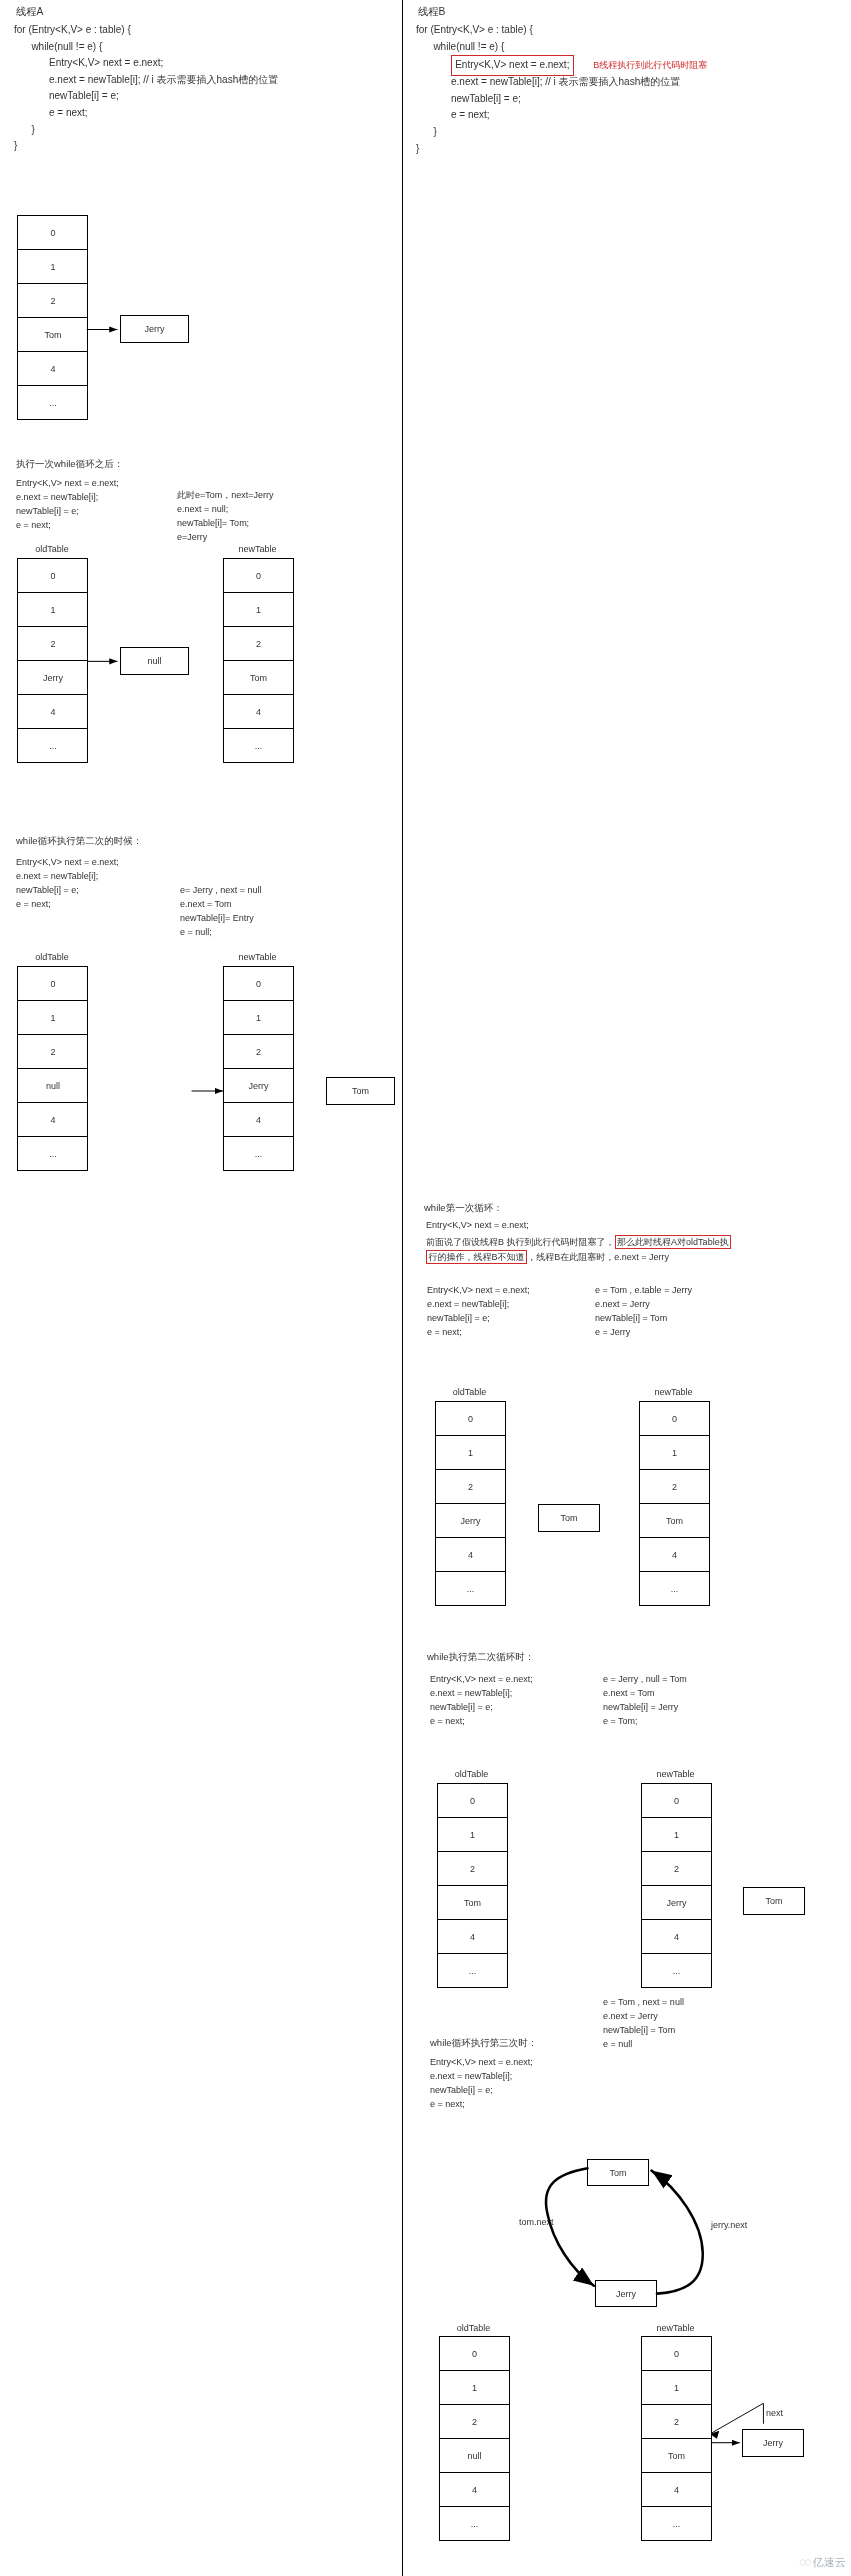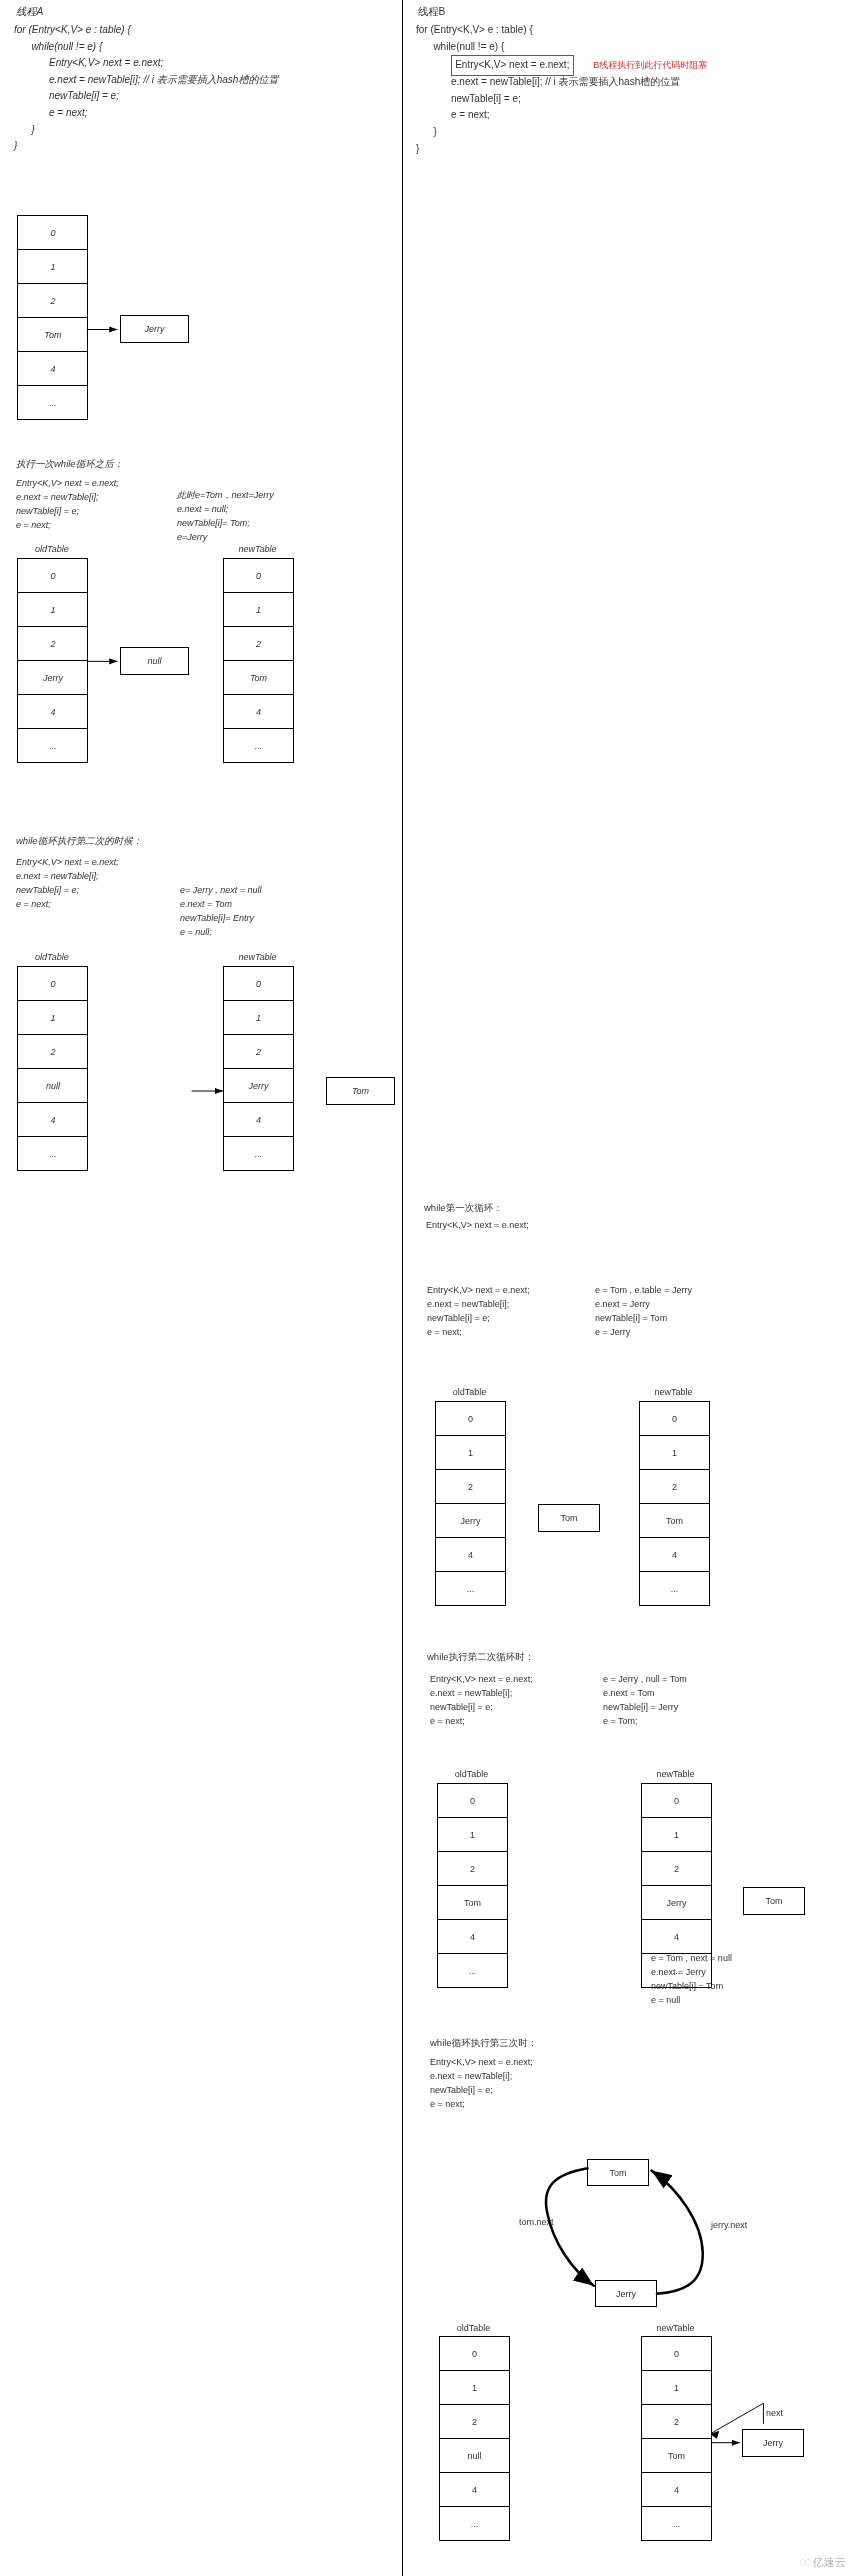--- a/index.html
+++ b/index.html
@@ -2,21 +2,21 @@
 <html style="font-size:12.6px"><head>
 <meta charset="utf-8">
 <style>
   html,body{margin:0;padding:0;}
   body{
     width:852px;height:2576px;background:#ffffff;position:relative;
     font-family:"Liberation Sans","DejaVu Sans",sans-serif;
     color:#2b2b2b;overflow:hidden;
   }
   .col{position:absolute;top:0;}
-  #left-col{left:0;width:402px;height:2576px;font-style:italic;}
+  #left-col{left:0;width:402px;height:2576px;}
   #right-col{left:402px;width:450px;height:2576px;}
   #divider{position:absolute;left:402px;top:0;width:0;height:2576px;border-left:1.2px solid #000;}
 
   .thread-title{font-size:10.3px;color:#333;}
   .code-block{font-size:10px;line-height:16.6px;color:#333;white-space:nowrap;}
   .code-line{position:relative;height:16.6px;}
   .ind1{padding-left:17.4px;}
   .ind2{padding-left:35px;}
 
   .note-red{color:#d02a2a;font-size:9px;}
@@ -173,20 +173,28 @@
     <div class="code-line ind2">e.next = newTable[i];  // i 表示需要插入hash槽的位置</div>
     <div class="code-line ind2">newTable[i] = e;</div>
     <div class="code-line ind2">e = next;</div>
     <div class="code-line ind1">}</div>
     <div class="code-line">}</div>
   </div>
 
   <div class="sec-title" style="position:absolute;left:22px;top:1202px;">while第一次循环：</div>
   <div class="txt" style="position:absolute;left:24px;top:1218px;">Entry&lt;K,V&gt; next = e.next;</div>
 
+  <div style="position:absolute;left:24px;top:1235px;width:410px;">
+    <div class="txt-cn" style="line-height:15px;">
+      <span>前面说了假设线程B 执行到此行代码时阻塞了，</span><span class="hl-fill">那么此时线程A对oldTable执</span>
+    </div>
+    <div class="txt-cn" style="line-height:15px;">
+      <span class="hl-fill">行的操作，线程B不知道</span><span>，线程B在此阻塞时，e.next = Jerry</span>
+    </div>
+  </div>
 
   <div style="position:absolute;left:25px;top:1283px;">
     <div class="txt">Entry&lt;K,V&gt; next = e.next;</div>
     <div class="txt">e.next = newTable[i];</div>
     <div class="txt">newTable[i] = e;</div>
     <div class="txt">e = next;</div>
   </div>
   <div style="position:absolute;left:193px;top:1283px;">
     <div class="txt">e = Tom , e.table = Jerry</div>
     <div class="txt">e.next = Jerry</div>
@@ -250,21 +258,21 @@
   </div>
   <div class="node" style="left:341px;top:1887px;width:62px;height:28px;">Tom</div>
 
   <div class="sec-title" style="position:absolute;left:28px;top:2037px;">while循环执行第三次时：</div>
   <div style="position:absolute;left:28px;top:2055px;">
     <div class="txt">Entry&lt;K,V&gt; next = e.next;</div>
     <div class="txt">e.next = newTable[i];</div>
     <div class="txt">newTable[i] = e;</div>
     <div class="txt">e = next;</div>
   </div>
-  <div style="position:absolute;left:201px;top:1951px;margin-left:48px;">
+  <div style="position:absolute;left:201px;top:1995px;">
     <div class="txt">e = Tom , next = null</div>
     <div class="txt">e.next = Jerry</div>
     <div class="txt">newTable[i] = Tom</div>
     <div class="txt">e = null</div>
   </div>
 
   <div class="node node-bold" style="left:185px;top:2159px;width:62px;height:27px;">Tom</div>
   <div class="node node-bold" style="left:193px;top:2280px;width:62px;height:27px;">Jerry</div>
   <div class="txt" style="position:absolute;left:117px;top:2215px;">tom.next</div>
   <div class="txt" style="position:absolute;left:309px;top:2218px;">jerry.next</div>

